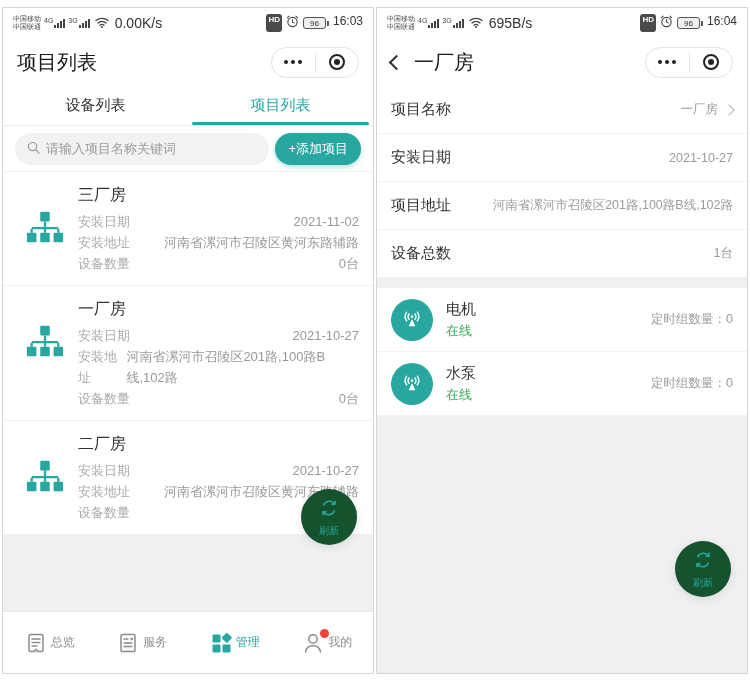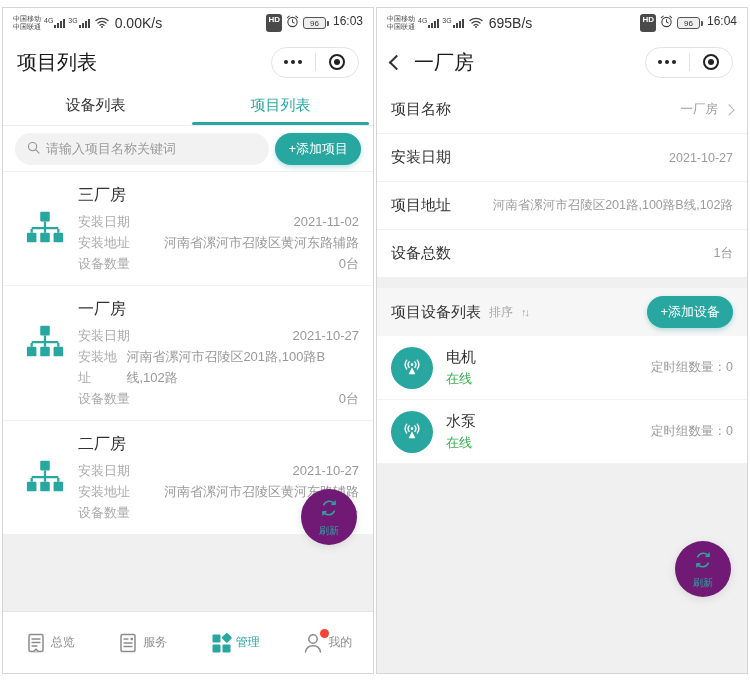--- a/index.html
+++ b/index.html
@@ -56,21 +56,21 @@
   .proj-item { position:relative; padding:13px 14px 11px 75px; border-bottom:1px solid #f1f1f1; background:#fff; flex:0 0 auto; }
   .tree-wrap { position:absolute; left:22px; top:37px; }
   .proj-name { font-size:16px; color:#333; font-weight:500; margin-bottom:5px; }
   .kv { display:flex; justify-content:space-between; font-size:13px; line-height:21px; }
   .kv .k { color:#ababab; }
   .kv .v { color:#999; }
 
   .filler { flex:1 1 auto; background:#f0f0f0; }
 
   
-  .fab { position:absolute; right:16px; width:56px; height:56px; background:#701a75; border-radius:50%;
+  .fab { position:absolute; right:16px; width:56px; height:56px; background:#14532d; border-radius:50%;
          display:flex; flex-direction:column; align-items:center; justify-content:center;
          box-shadow:0 2px 10px rgba(0,0,0,.10); }
   .fab .lbl { font-size:10px; color:var(--teal); margin-top:1px; }
   .fab-left { bottom:128px; }
   .fab-right { bottom:76px; }
 
   
   .navbar { height:62px; border-top:1px solid #e7e7e7; background:#fff; display:flex; flex:0 0 auto; }
   .nav-item { flex:1; display:flex; flex-direction:row; align-items:center; justify-content:center; gap:3px; }
   .nav-item .nl { font-size:12px; color:#8c8c8c; }
@@ -425,26 +425,20 @@
     </div>
     <div class="field-row">
       <span class="fl">设备总数</span>
       <span class="fv">
           <span>1台</span>
         </span>
     </div>
 
     <div class="gray-gap"></div>
 
-    <div class="dev-header">
-      <span class="dh-title">项目设备列表</span>
-      <span class="dh-sort">排序</span>
-      <span class="dh-arrows">↑↓</span>
-      <button class="pill-btn">+添加设备</button>
-    </div>
 
     <div class="dev-row">
       <span class="dev-avatar">
         <svg width="24" height="24" viewBox="0 0 24 24">
             <circle cx="12" cy="8.6" r="1.3" fill="#fff"></circle>
             <path d="M9.1 5.9a4.4 4.4 0 0 0 0 5.4M6.7 4.2a7.6 7.6 0 0 0 0 8.8M14.9 5.9a4.4 4.4 0 0 1 0 5.4M17.3 4.2a7.6 7.6 0 0 1 0 8.8" stroke="#fff" stroke-width="1.4" fill="none" stroke-linecap="round"></path>
             <path d="M12 11.2l3.4 7H8.6z" fill="#fff"></path>
           </svg>
       </span>
       <span class="dev-info">

